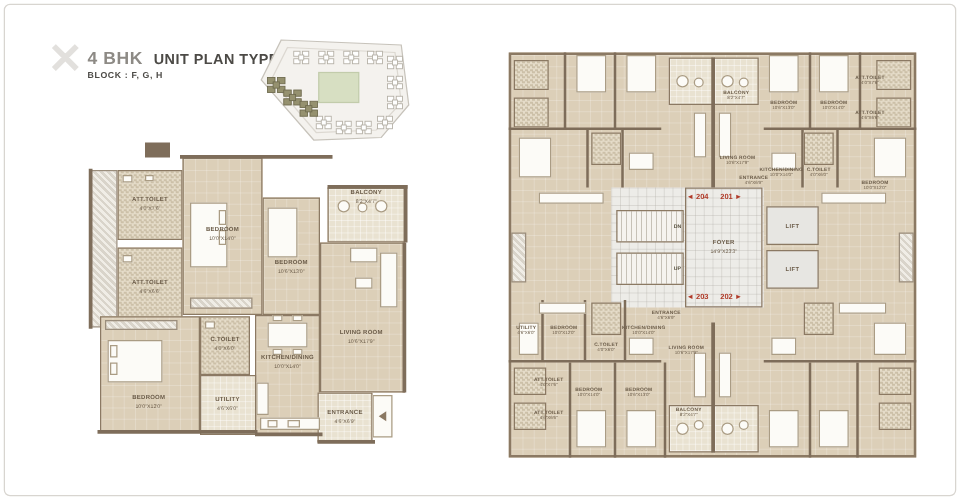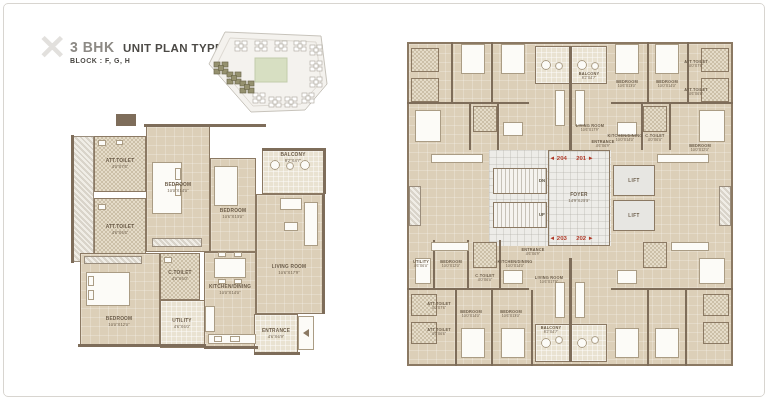--- a/index.html
+++ b/index.html
@@ -54,21 +54,21 @@
           border-bottom:4px solid transparent;border-right:6px solid #8b7963;}
 </style>
 </head>
 <body>
 
 <div class="canvas">
   <div class="frame"></div>
 
   <div class="logo">✕</div>
   <div class="titleline">
-    <span class="t1">3 BHK</span>
+    <span class="t1">4 BHK</span>
     <span class="t2">UNIT PLAN TYPE - 3</span>
   </div>
   <div class="t3">BLOCK : F, G, H</div>
 
   <svg style="position:absolute;left:203px;top:24px;" width="134" height="96" viewBox="0 0 134 96">
     <polygon points="22,8 118,12 124,60 102,86 48,88 6,40" fill="#f4f2ee" stroke="#c7c3bb" stroke-width="1"></polygon>
     <polygon points="27,14 113,18 118,58 98,80 50,82 14,40" fill="none" stroke="#dcd8d1" stroke-width="1"></polygon>
     <rect x="52" y="34" width="32" height="24" fill="#d7dfc2" stroke="#c2ccab" stroke-width="1"></rect>
     <g fill="#ffffff" stroke="#b4b0a6" stroke-width="0.7">
       <g transform="translate(38,22)">

